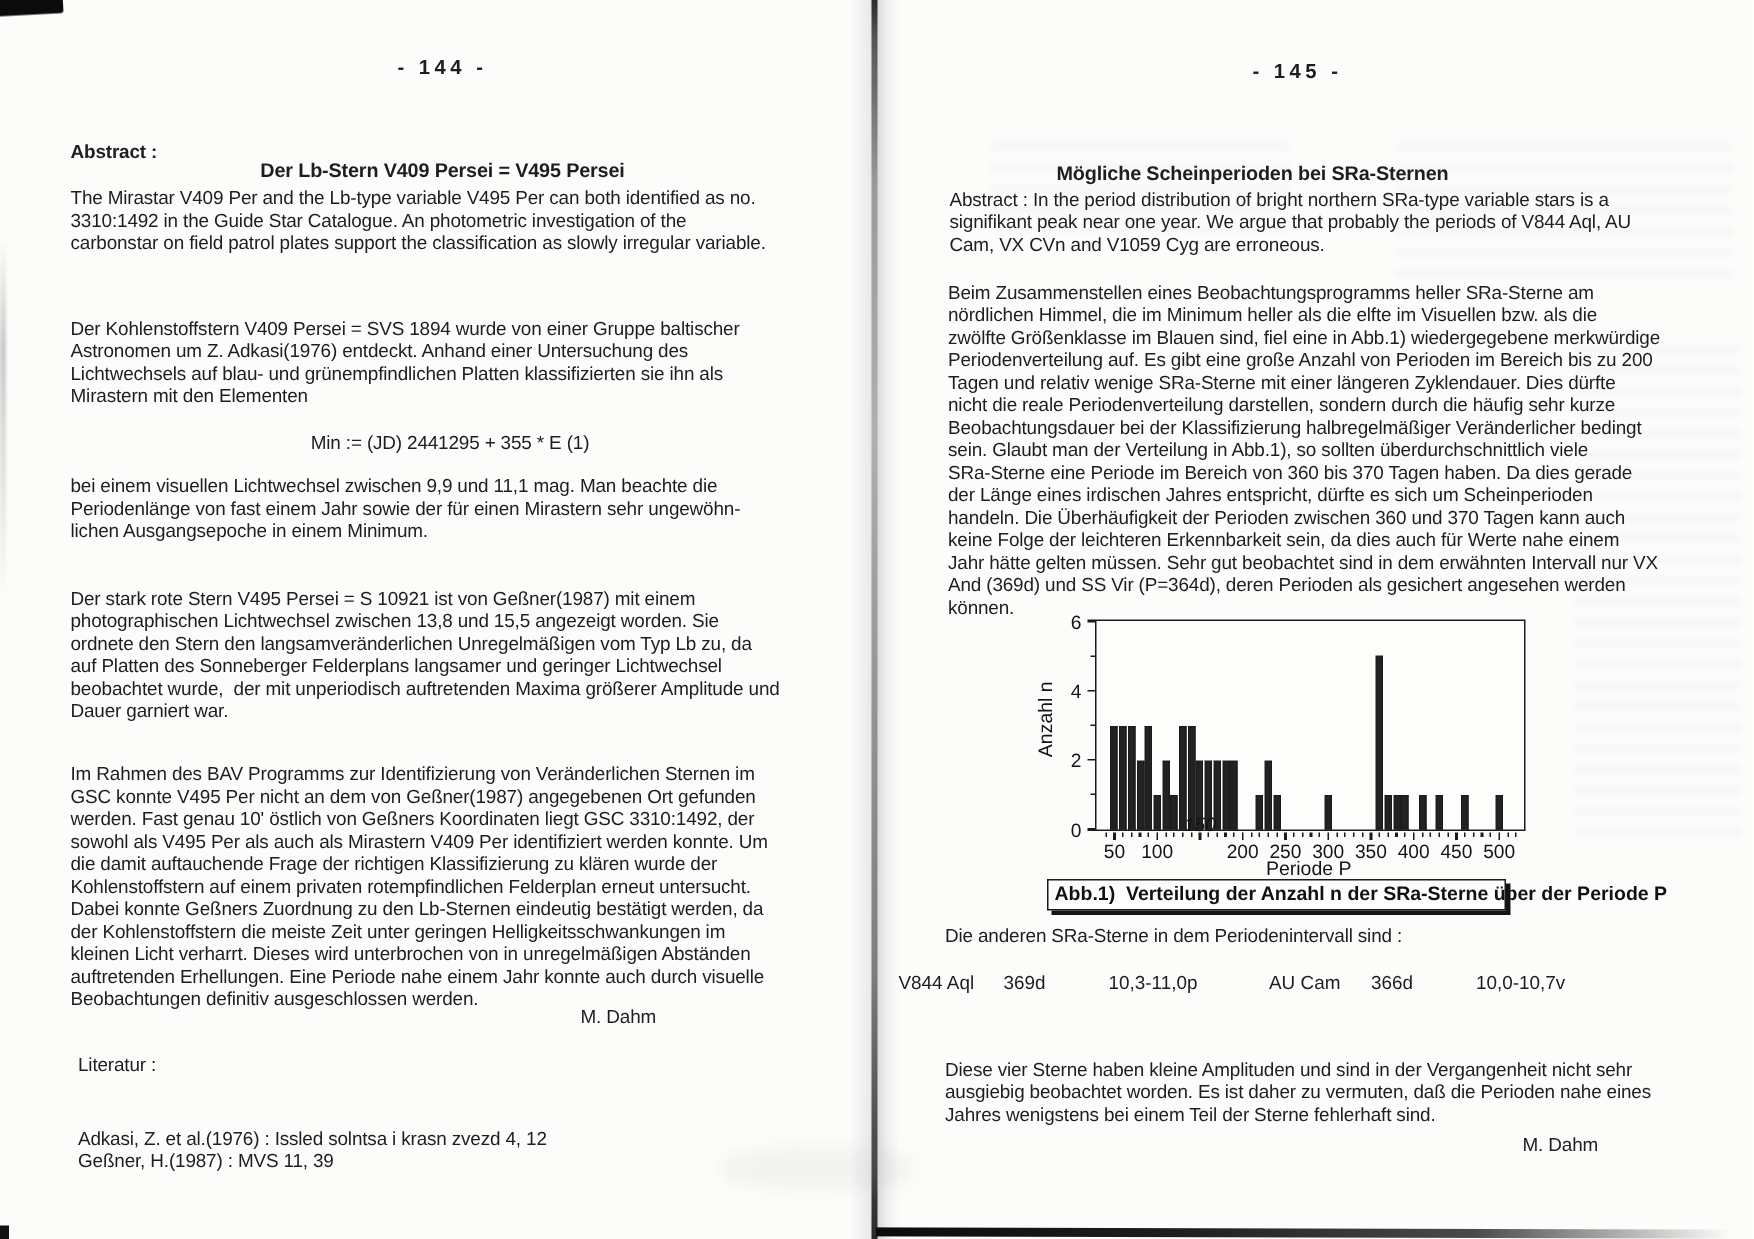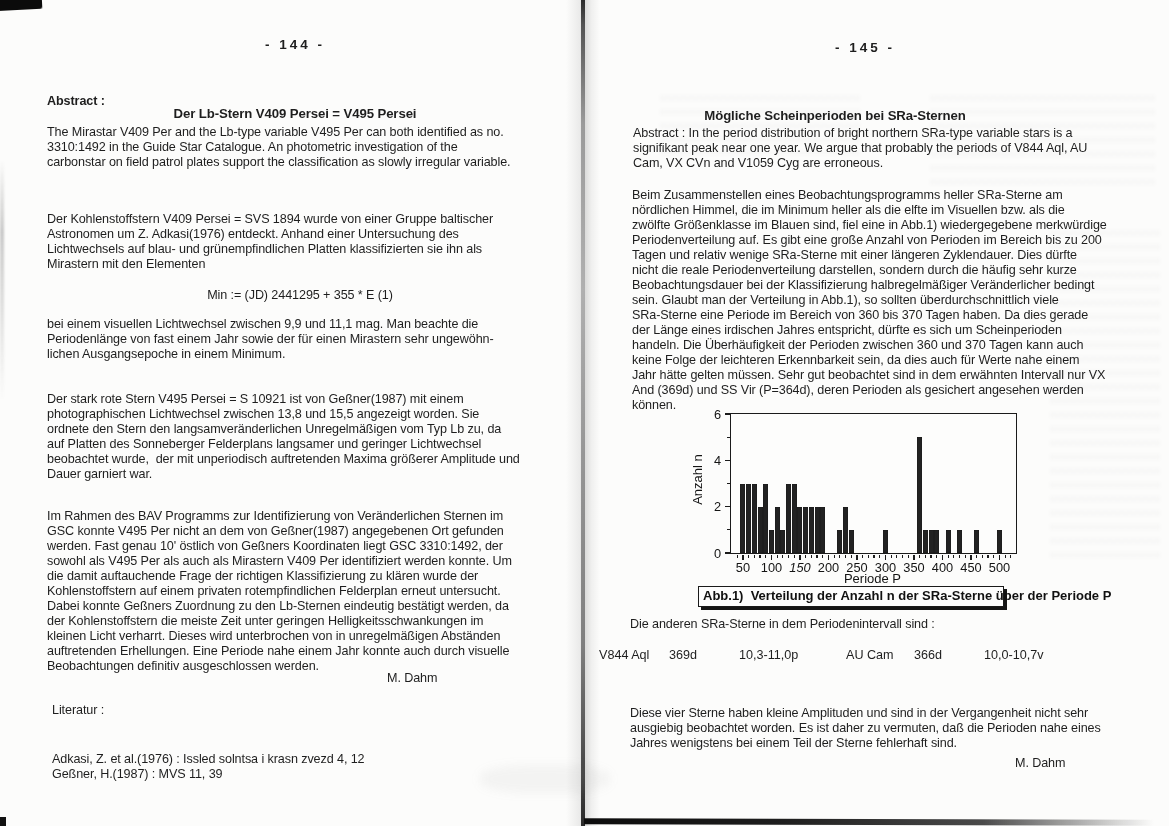--- a/index.html
+++ b/index.html
@@ -190,21 +190,21 @@
         <div class="xtick" style="left: 239.37px; top: 140.5px; height: 5px;"></div>
         <div class="xtick" style="left: 245.07px; top: 140.5px; height: 3px;"></div>
         <div class="xtick" style="left: 250.77px; top: 140.5px; height: 3px;"></div>
         <div class="xtick" style="left: 256.47px; top: 140.5px; height: 3px;"></div>
         <div class="xtick" style="left: 262.17px; top: 140.5px; height: 3px;"></div>
         <div class="xtick" style="left: 267.87px; top: 140.5px; height: 5px;"></div>
         <div class="xtick" style="left: 273.57px; top: 140.5px; height: 3px;"></div>
         <div class="xtick" style="left: 279.27px; top: 140.5px; height: 3px;"></div>
         <div class="xtick-label" style="left: -5.03px; top: 146px;">50</div>
         <div class="xtick-label" style="left: 23.47px; top: 146px;">100</div>
-        <div class="xtick-label" style="left: 51.97px; top: 146px; font-style: italic;">150</div>
+        <div class="xtick-label" style="left: 51.97px; top: 128px; font-style: italic;">150</div>
         <div class="xtick-label" style="left: 80.47px; top: 146px;">200</div>
         <div class="xtick-label" style="left: 108.97px; top: 146px;">250</div>
         <div class="xtick-label" style="left: 137.47px; top: 146px;">300</div>
         <div class="xtick-label" style="left: 165.97px; top: 146px;">350</div>
         <div class="xtick-label" style="left: 194.47px; top: 146px;">400</div>
         <div class="xtick-label" style="left: 222.97px; top: 146px;">450</div>
         <div class="xtick-label" style="left: 251.47px; top: 146px;">500</div>
         <div class="ytick" style="left: -6.5px; width: 5px; top: 138.4px;"></div>
         <div class="ytick-label" style="left: -28px; top: 131.5px;">0</div>
         <div class="ytick" style="left: -6.5px; width: 5px; top: 92.0667px;"></div>

